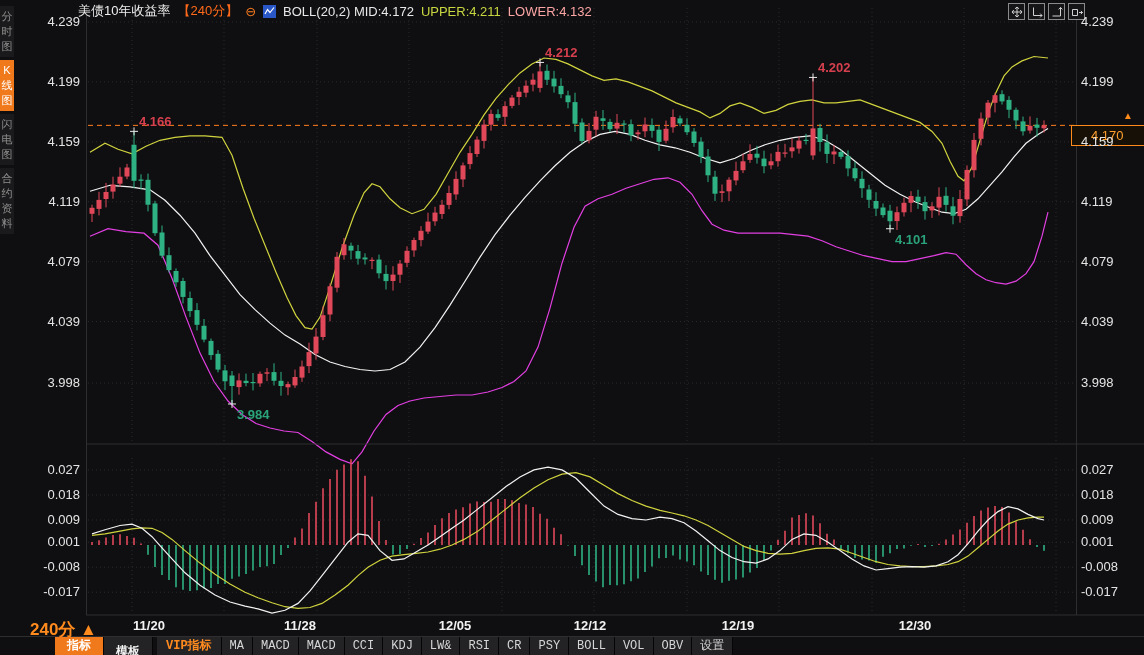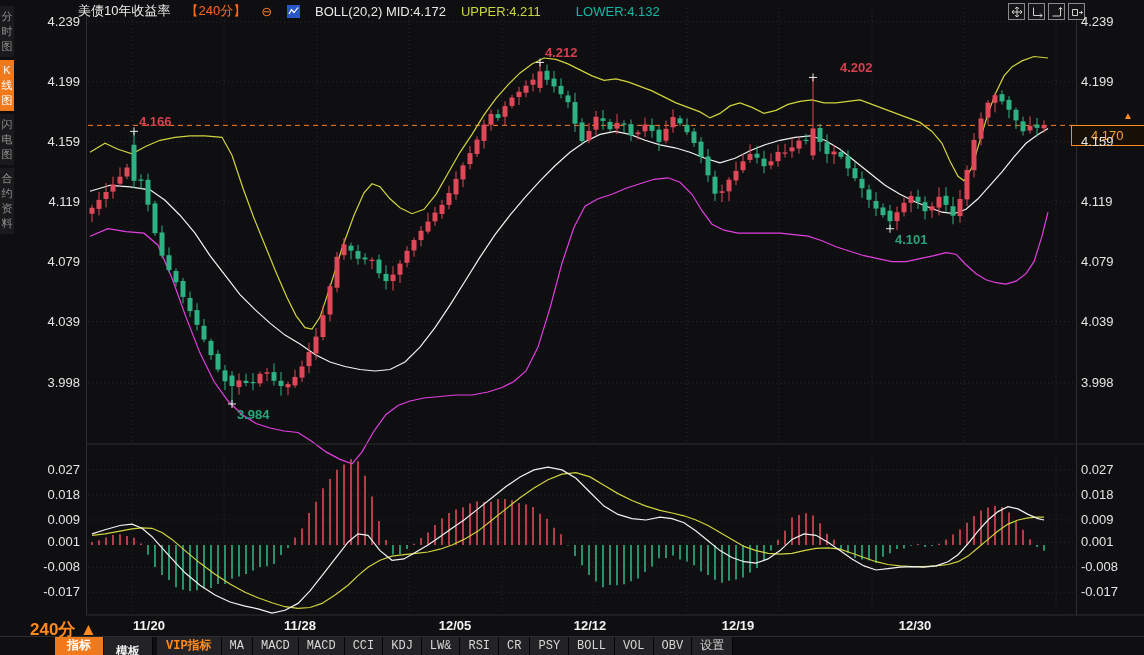--- a/index.html
+++ b/index.html
@@ -6,27 +6,27 @@
   #app{position:relative;width:1144px;height:655px;background:#0f0f11;overflow:hidden;
        font-family:"Liberation Sans","DejaVu Sans",sans-serif;-webkit-font-smoothing:antialiased;}
   #plot{position:absolute;left:0;top:0;}
   
   #sidebar{position:absolute;left:0;top:6px;width:14px;display:flex;flex-direction:column;}
   .stab{width:14px;padding:4px 0;margin-bottom:3px;display:flex;flex-direction:column;align-items:center;
         gap:2px;background:#1a1a1c;color:#8f8f8f;font-size:11px;cursor:pointer;}
   .stab span{display:block;line-height:13px;}
   .stab.active{background:#f0791c;color:#fff;}
   
-  #header{position:absolute;left:78px;top:3px;height:16px;display:flex;align-items:center;gap:15px;font-size:13px;white-space:nowrap;}
+  #header{position:absolute;left:78px;top:3px;height:16px;display:flex;align-items:center;gap:7px;font-size:13px;white-space:nowrap;}
   #hdr-title{color:#ededed;}
   #hdr-period{color:#ff6a1a;}
   #hdr-collapse{color:#ff7d1f;font-size:13px;line-height:13px;}
   #hdr-boll{color:#e8e8e8;}
   #hdr-upper{color:#c8d640;}
-  #hdr-lower{color:#14b8a6;margin-left:20px;}
+  #hdr-lower{color:#fca5a5;}
   
   #wincontrols{position:absolute;left:1008px;top:3px;display:flex;gap:3px;}
   .wicon{width:15px;height:15px;border:1px solid #8a8a8a;background:#151517;display:flex;align-items:center;justify-content:center;}
   
   .axlab{position:absolute;height:16px;line-height:16px;font-size:13px;color:#e4e4e4;white-space:nowrap;}
   .axlab.right{left:1081px;}
   .axlab.left{left:28px;width:52px;text-align:right;}
   
   .annot{position:absolute;font-size:13px;font-weight:bold;white-space:nowrap;}
   
@@ -582,21 +582,21 @@
         <svg width="12" height="12">
           <path d="M1.5 3.5H6.5V9.5H1.5V3.5M8 6.5H11.5M9.9 4.9L11.5 6.5L9.9 8.1" stroke="#d0d0d0" stroke-width="1" fill="none"></path>
         </svg>
       </div>
     </div>
 
 
   <div id="annotations">
       <div class="annot" style="color: rgb(214, 64, 78); left: 139px; top: 114.354px;">4.166</div>
       <div class="annot" style="color: rgb(214, 64, 78); left: 545px; top: 45.446px;">4.212</div>
-      <div class="annot" style="color: rgb(214, 64, 78); left: 840px; top: 60.426px;">4.202</div>
+      <div class="annot" style="color: rgb(214, 64, 78); left: 818px; top: 60.426px;">4.202</div>
       <div class="annot" style="color: rgb(43, 163, 122); left: 237px; top: 406.99px;">3.984</div>
       <div class="annot" style="color: rgb(43, 163, 122); left: 895px; top: 231.724px;">4.101</div>
     </div>
 
   <div id="pricebox">4.170</div>
   <div id="pricemark">▲</div>
 
   <div id="periodlab">
     <span>240分</span>
     <span>▲</span>

